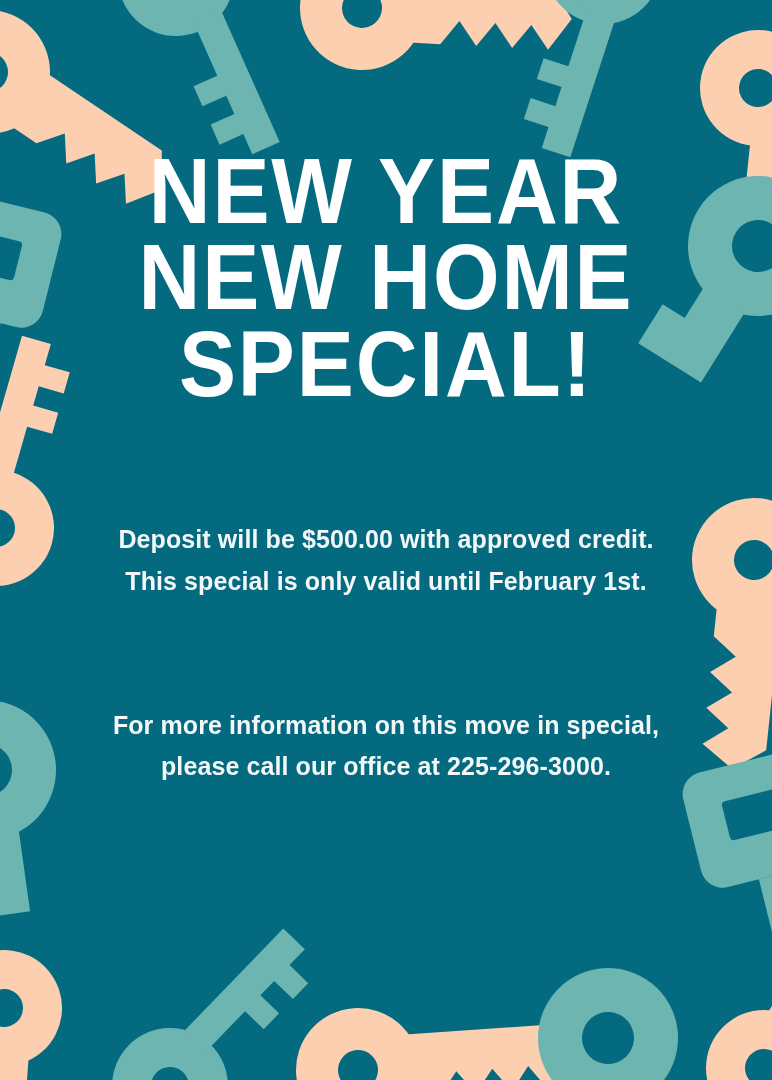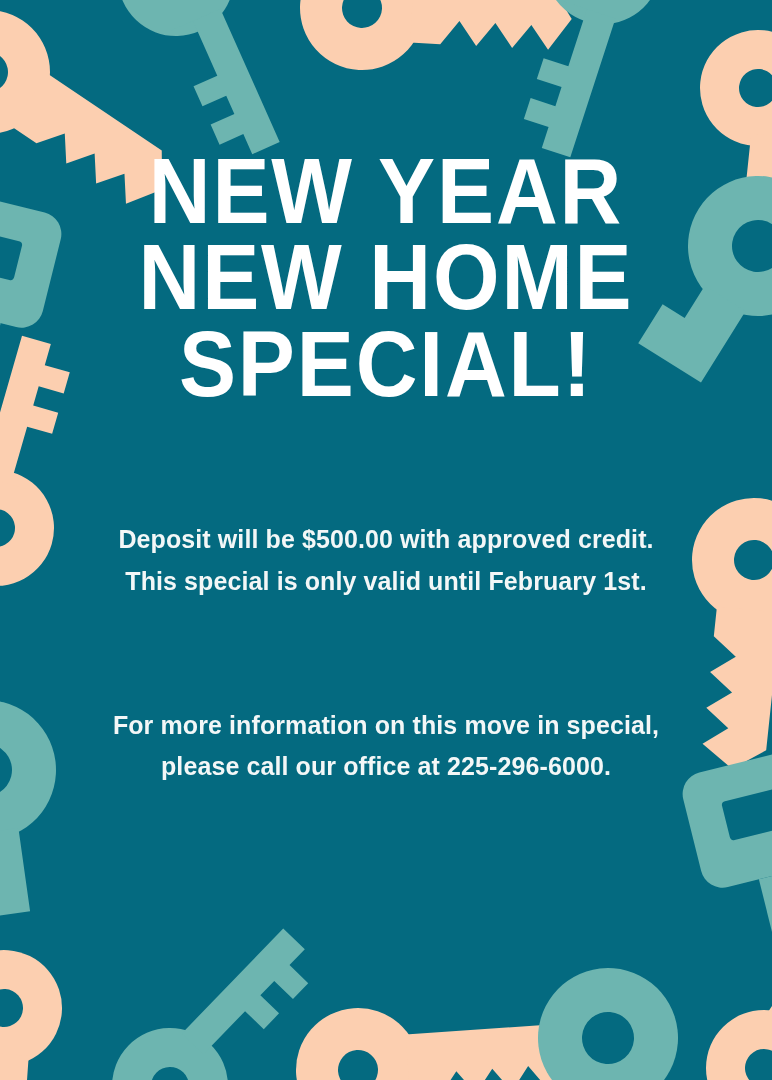--- a/index.html
+++ b/index.html
@@ -156,16 +156,16 @@
   <div class="content">
 
     <div class="headline">
       <span class="hl">NEW YEAR</span>
       <span class="hl">NEW HOME</span>
       <span class="hl">SPECIAL!</span>
     </div>
 
     <p class="body-block para-1">Deposit will be $500.00 with approved credit. This special is only valid until February 1st.</p>
 
-    <p class="body-block para-2">For more information on this move in special, please call our office at 225-296-6000.</p>
+    <p class="body-block para-2">For more information on this move in special, please call our office at 225-296-3000.</p>
 
   </div>
 </div>
 
 </body></html>

